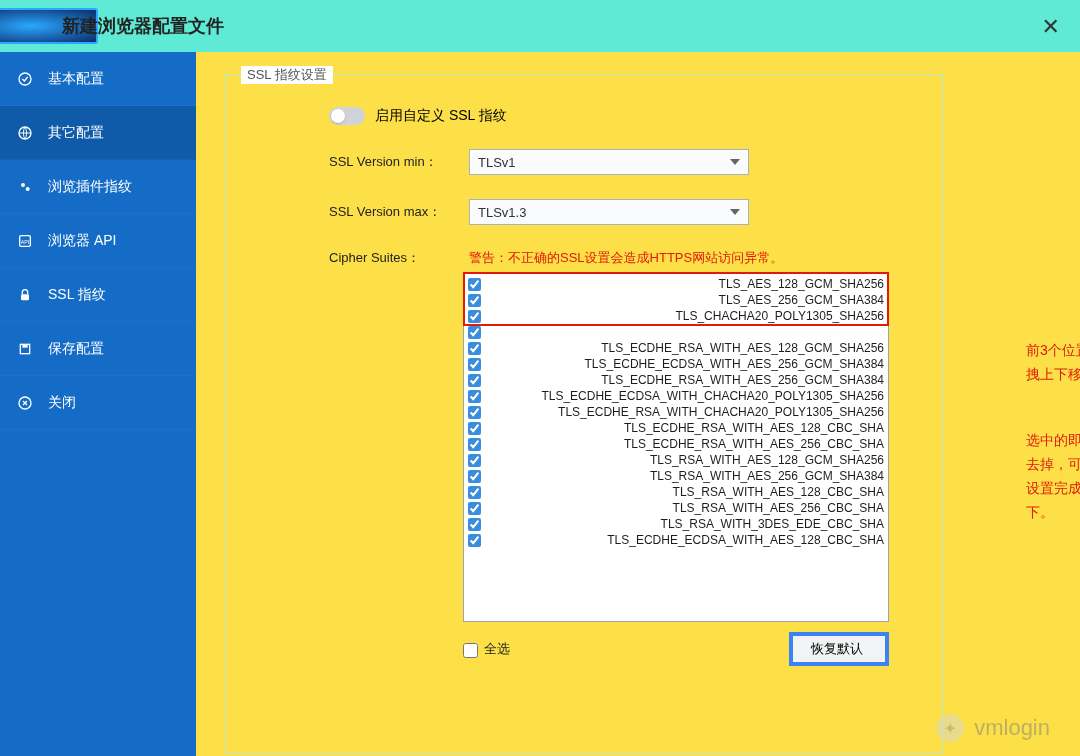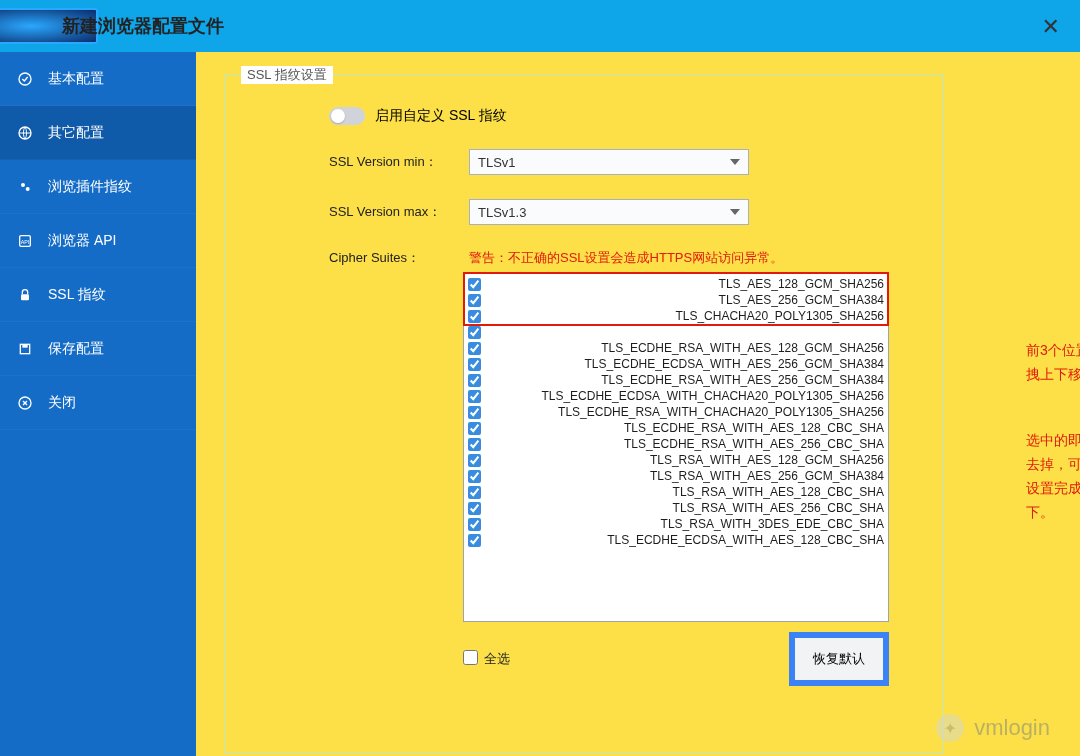--- a/index.html
+++ b/index.html
@@ -10,21 +10,21 @@
     width: 1080px;
     height: 756px;
     overflow: hidden;
     position: relative;
   }
   .titlebar {
     height: 52px;
     display: flex;
     align-items: center;
     padding: 0 16px;
-    background: #0ea5e9;
+    background: #5eead4;
     position: relative;
   }
   .titlebar .logo {
     width: 30px; height: 30px;
     border-radius: 6px;
     background: #0f1842;
     display:flex; align-items:center; justify-content:center;
     margin-right: 16px;
   }
   .titlebar .logo .inner {
@@ -171,26 +171,26 @@
   }
 
   .bottom-row {
     display:flex;
     justify-content: space-between;
     align-items: center;
     width: 426px;
     margin-top: 10px;
   }
   .checkbox-lbl {
-    display:flex; align-items:flex-start; font-size:13px; color:#222;
+    display:flex; align-items:flex-end; font-size:13px; color:#222;
   }
   .checkbox-lbl input { margin-right:6px; width:15px; height:15px; }
   .btn {
-    border:6px solid #3b82f6; background:#f2f3f4;
-    padding: 12px 18px; font-size:13px; cursor:pointer;
+    border:4px solid #3b82f6; background:#f2f3f4;
+    padding: 4px 18px; font-size:13px; cursor:pointer;
     min-width: 100px; text-align:left;
   }
 
   .annotations {
     position:absolute;
     left: 830px;
     top: 286px;
     width: 230px;
     color:#e11a0c;
     font-size: 14px;

